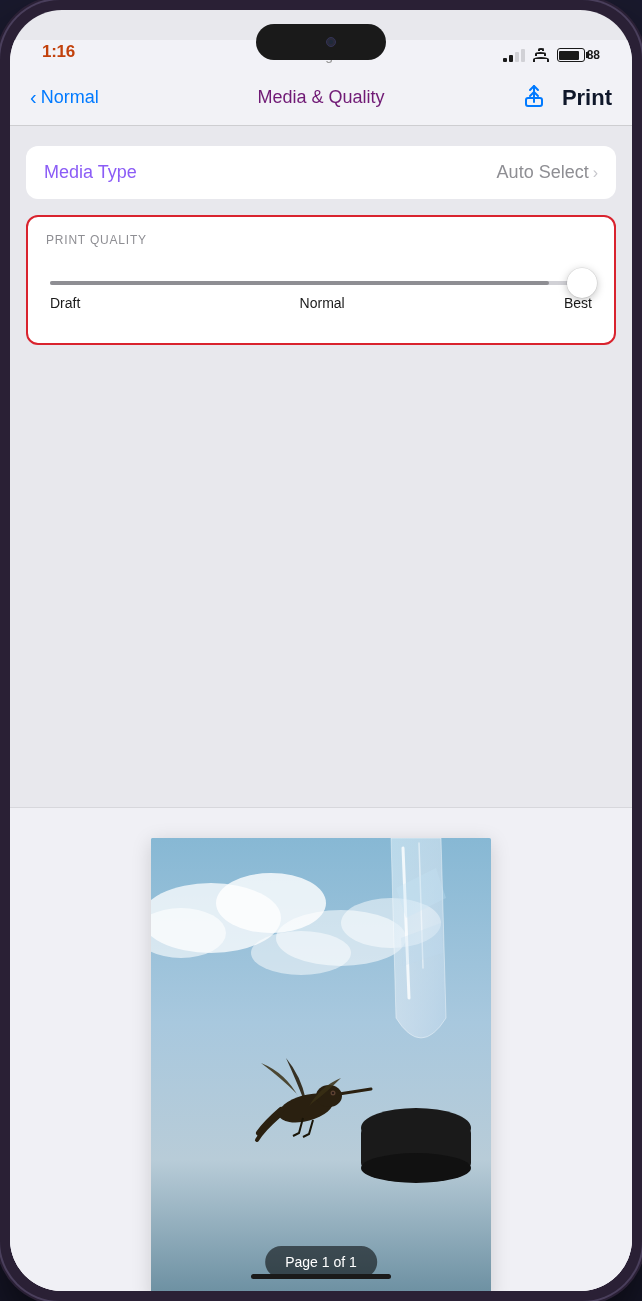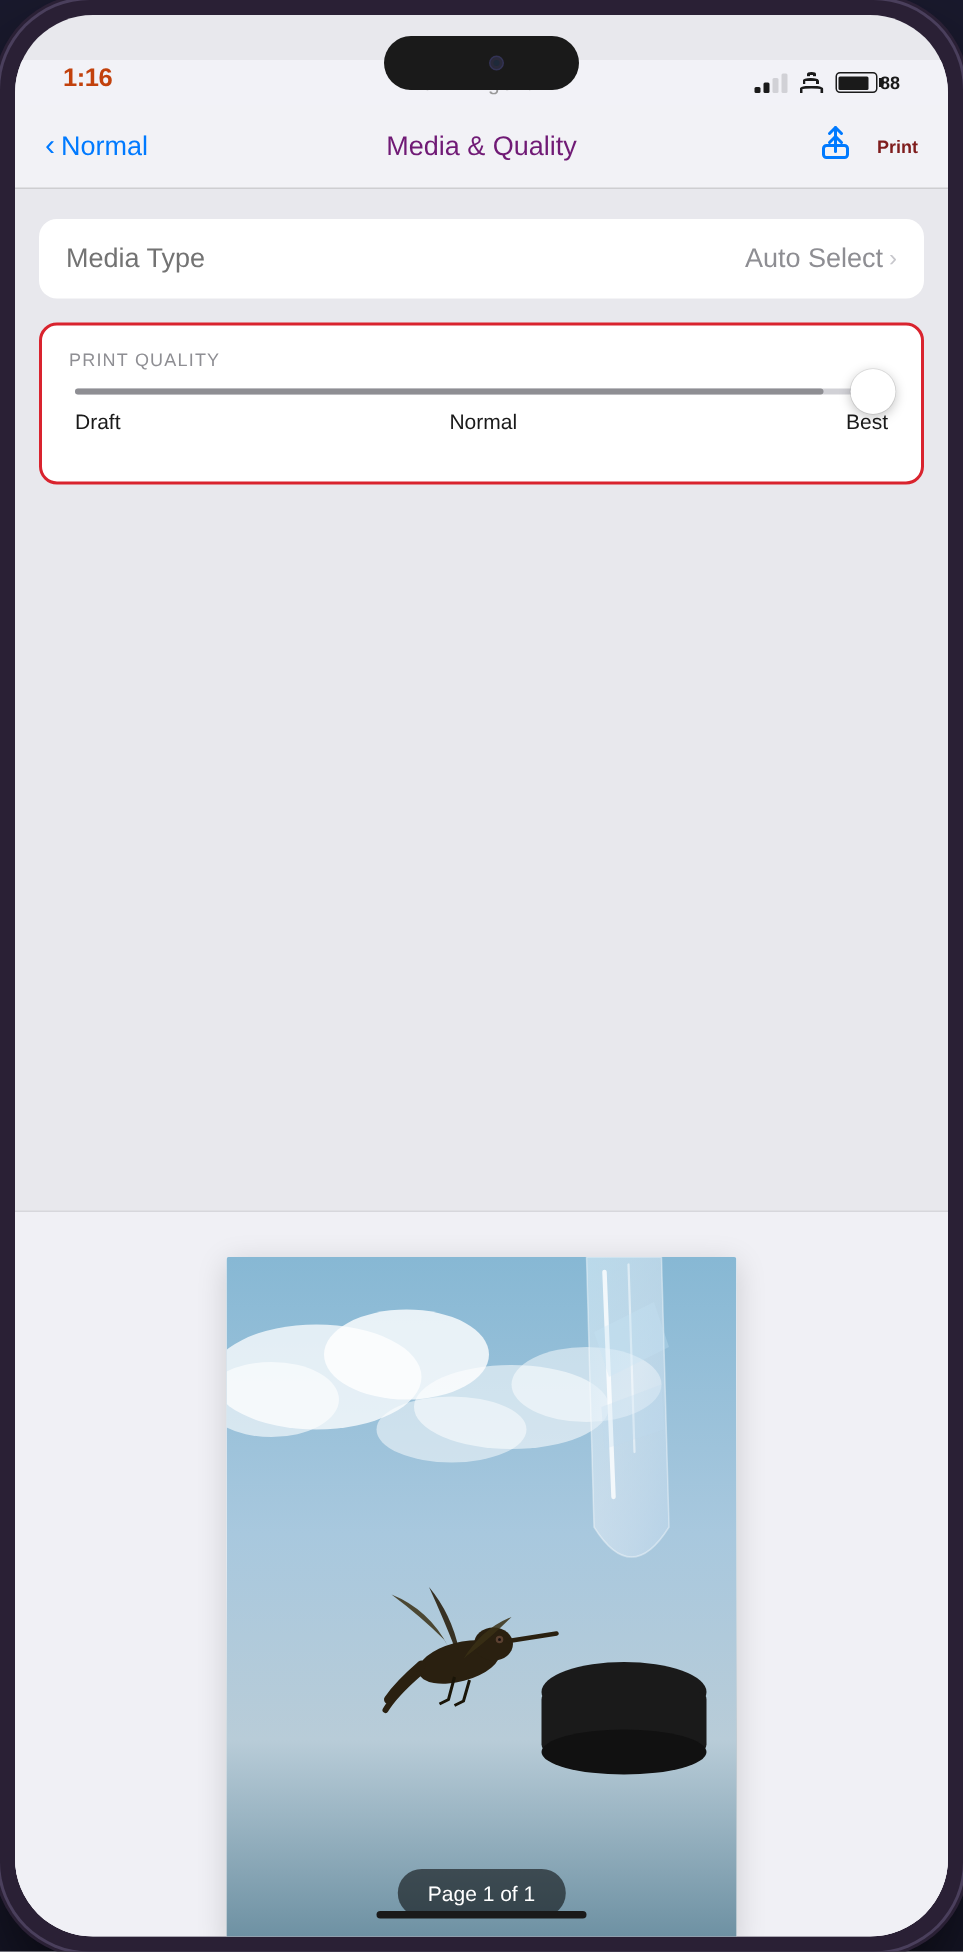--- a/index.html
+++ b/index.html
@@ -242,22 +242,22 @@
       align-items: center;
       gap: 16px;
     }
 
     .nav-share-btn {
       color: #007aff;
       cursor: pointer;
     }
 
     .nav-print {
-      color: #7f1d1d;
-      font-size: 12px;
+      color: #0f172a;
+      font-size: 22px;
       font-weight: 600;
       cursor: pointer;
     }
 
     
     .behind-nav {
       position: absolute;
       top: 30px;
       left: 0;
       right: 0;
@@ -290,21 +290,21 @@
       border-radius: 12px;
       padding: 16px 18px;
       display: flex;
       align-items: center;
       justify-content: space-between;
     }
 
     .media-type-label {
       font-size: 18px;
       font-weight: 400;
-      color: #737373;
+      color: #8b5cf6;
     }
 
     .media-type-value {
       display: flex;
       align-items: center;
       gap: 4px;
       color: #8e8e93;
       font-size: 18px;
     }
 
@@ -321,21 +321,21 @@
       padding: 16px 18px 20px;
       border: 2.5px solid #d9232e;
     }
 
     .print-quality-label {
       font-size: 12px;
       font-weight: 500;
       color: #8e8e93;
       letter-spacing: 0.8px;
       text-transform: uppercase;
-      margin-bottom: 12px;
+      margin-bottom: 34px;
     }
 
     .slider-container {
       padding: 0 4px;
       margin-bottom: 12px;
     }
 
     .slider-track {
       position: relative;
       height: 4px;

